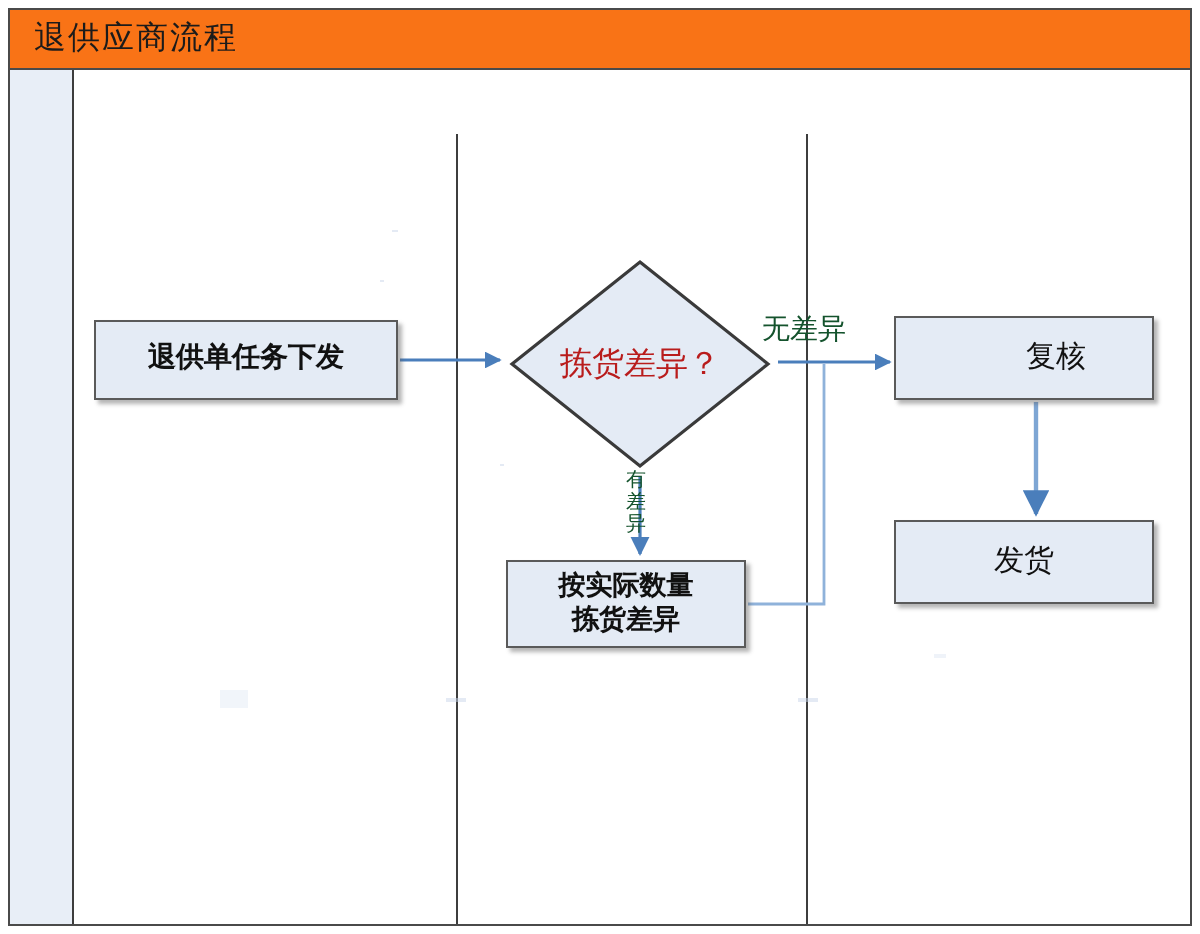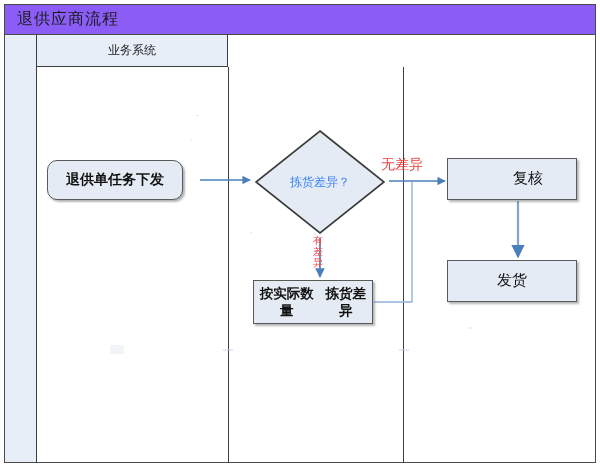--- a/index.html
+++ b/index.html
@@ -33,21 +33,21 @@
   }
 
   
   .title-bar {
     position: absolute;
     left: 5px;
     top: 5px;
     width: 590px;
     height: 30px;
     box-sizing: border-box;
-    background: #8b5cf6;
+    background: #f97316;
     border-bottom: 1.5px solid #4a4a4a;
     display: flex;
     align-items: center;
   }
   .title-text {
     font-size: 16px;
     color: #1b1b1b;
     padding-left: 12px;
     letter-spacing: 1px;
     font-family: "DejaVu Sans", "Liberation Sans", sans-serif;
@@ -106,27 +106,28 @@
     align-items: center;
     justify-content: center;
     text-align: center;
     color: #111111;
     font-family: "DejaVu Sans", "Liberation Sans", sans-serif;
     line-height: 1.28;
     z-index: 4;
   }
 
   #node-dispatch {
-    left: 47px;  top: 160px;  width: 136px; height: 40px;
-    font-size: 14px; font-weight: bold; border-radius: 10px;
+    left: 47px;  top: 160px;  width: 152px; height: 40px;
+    font-size: 14px; font-weight: bold;
   }
   #node-confirm {
     left: 253px; top: 280px; width: 120px; height: 44px;
     font-size: 13.5px; font-weight: bold;
-    flex-direction: row;
+    flex-direction: column;
+    text-align: right;
   }
   #node-review {
     left: 447px; top: 158px; width: 130px; height: 42px;
     font-size: 15px;
     padding-left: 32px;
   }
   #node-ship {
     left: 447px; top: 260px; width: 130px; height: 42px;
     font-size: 15px;
   }
@@ -141,38 +142,38 @@
     z-index: 4;
   }
   .diamond-wrap svg { display: block; }
   .diamond-label {
     position: absolute;
     left: 0; top: 0;
     width: 136px; height: 110px;
     display: flex;
     align-items: center;
     justify-content: center;
-    font-size: 12px;
-    color: #3b82f6;
+    font-size: 16px;
+    color: #b91c1c;
     font-family: "DejaVu Sans", "Liberation Sans", sans-serif;
     pointer-events: none;
   }
 
   
   #connectors {
     position: absolute;
     left: 0; top: 0;
     width: 600px; height: 467px;
     z-index: 2;
   }
 
   
   .edge-label {
     position: absolute;
-    color: #ef4444;
+    color: #14532d;
     font-family: Liberation Serif, serif;
     z-index: 5;
   }
   #label-no-diff {
     left: 381px;
     top: 156px;
     font-size: 14px;
     white-space: nowrap;
   }
   #label-has-diff {
@@ -199,21 +200,20 @@
 <div id="canvas">
 
   <div class="outer-frame"></div>
 
   <div class="title-bar">
     <span class="title-text">退供应商流程</span>
   </div>
 
   <div class="gutter"></div>
 
-  <div class="col-header c1">业务系统</div>
 
   <div class="col-sep s1"></div>
   <div class="col-sep s2"></div>
 
   <div class="artifact" style="left:196px; top:115px; width:3px; height:1px;"></div>
   <div class="artifact" style="left:190px; top:140px; width:2px; height:1px;"></div>
   <div class="artifact" style="left:250px; top:232px; width:2px; height:1px;"></div>
   <div class="artifact" style="left:223px; top:349px; width:10px; height:2px;"></div>
   <div class="artifact" style="left:399px; top:349px; width:10px; height:2px;"></div>
   <div class="artifact" style="left:110px; top:345px; width:14px; height:9px; opacity:0.25;"></div>

